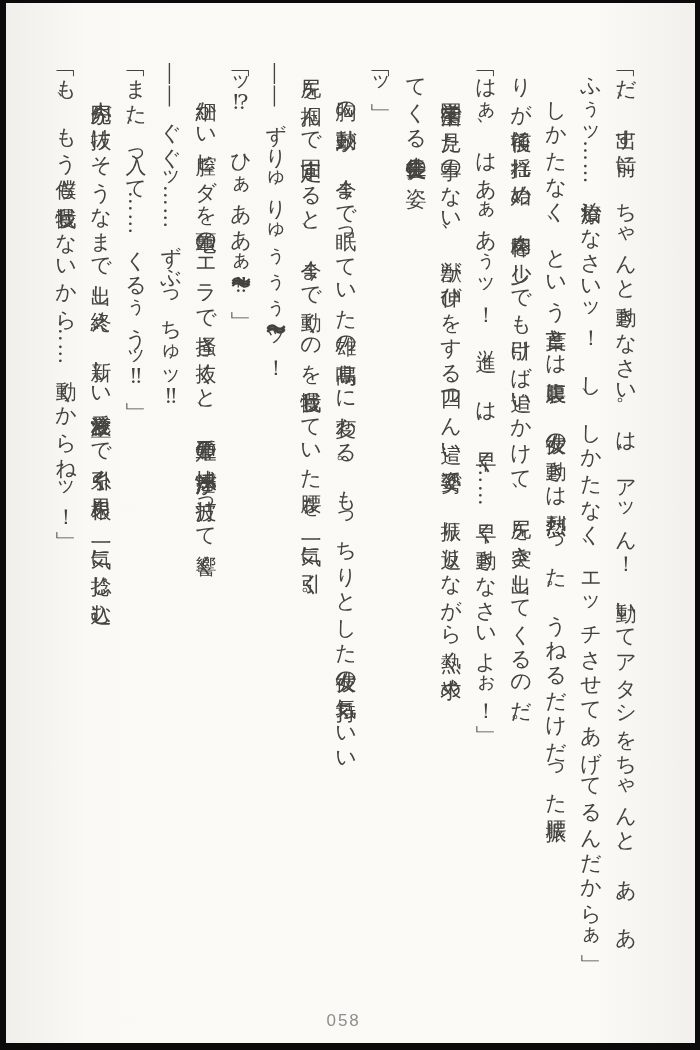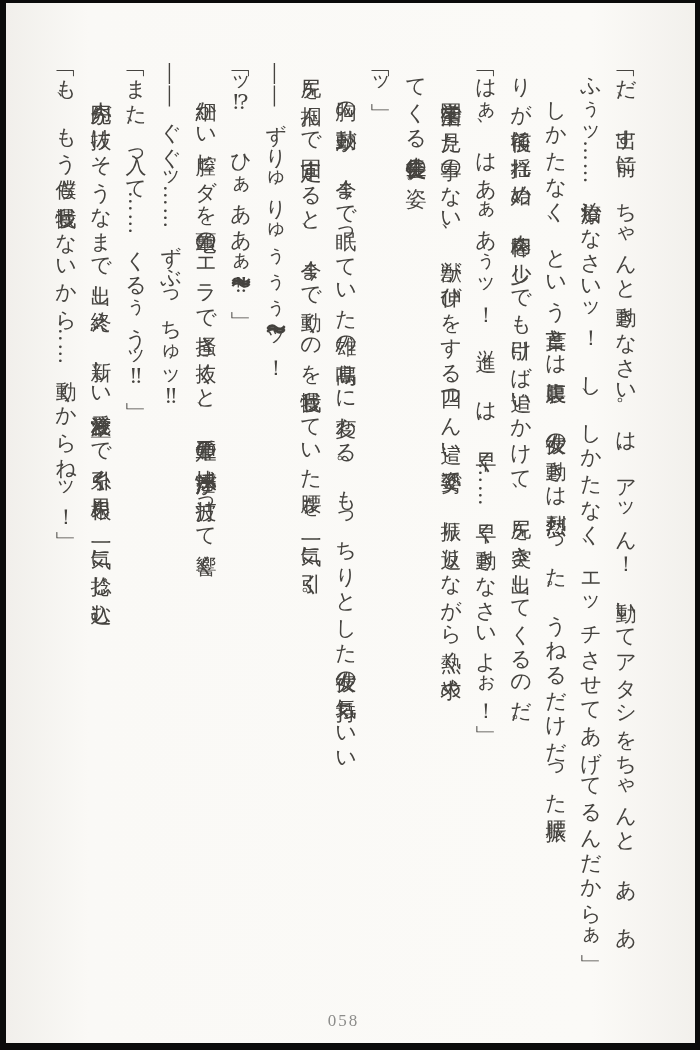--- a/index.html
+++ b/index.html
@@ -34,21 +34,21 @@
     margin: 0;
     padding: 0;
     line-height: 35px; 
     white-space: pre;
   }
   .page-number {
     position: absolute;
     bottom: 12px;
     left: 49%;
     transform: translateX(-50%);
-    font-family: Liberation Serif, serif;
+    font-family: Liberation Sans, sans-serif;
     font-size: 17px;
     letter-spacing: 2px;
     color: #8d8d8b;
     margin-top: 18px;
   }
 </style>
 </head>
 <body>
 
 <div class="page">

